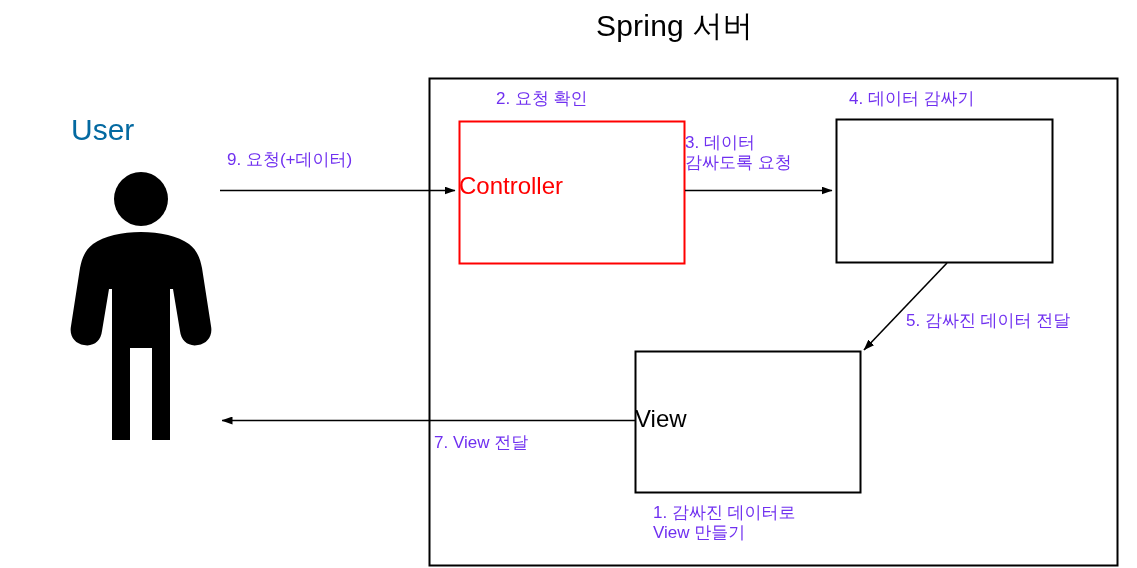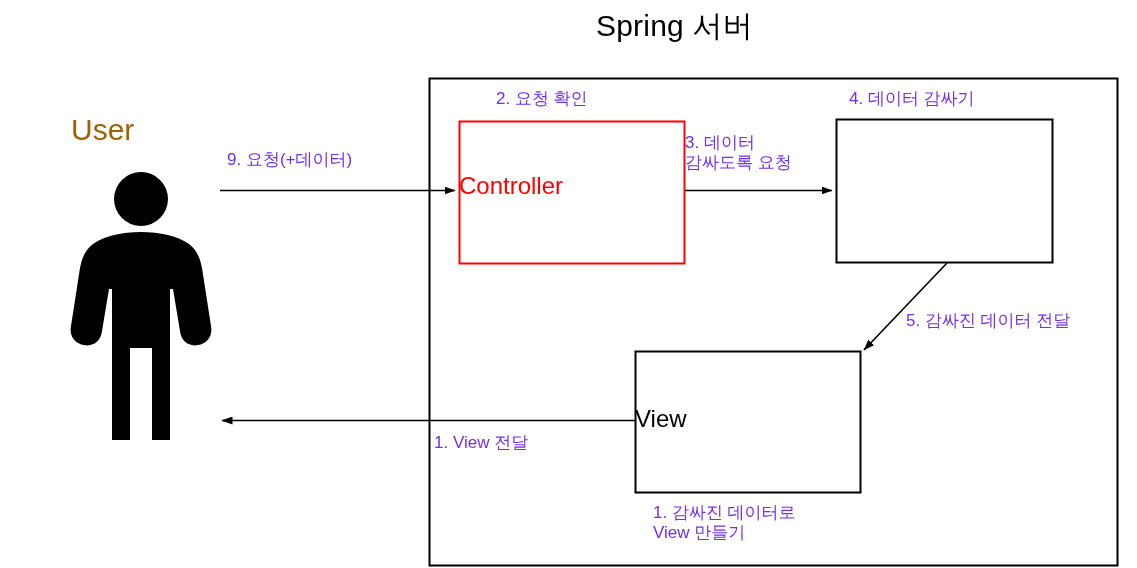--- a/index.html
+++ b/index.html
@@ -28,21 +28,21 @@
     line-height: 1.18;
     text-align: left;
   }
   .title {
     font-size: 30px;
     color: #000000;
     letter-spacing: 0.2px;
   }
   .user-label {
     font-size: 30px;
-    color: #a16207;
+    color: #0369a1;
   }
   .box-label {
     font-size: 24px;
     color: #000000;
   }
   .box-label-red {
     font-size: 24px;
     color: #ff0000;
   }
   .step {
@@ -125,15 +125,15 @@
   <div class="lbl step" style="left:685px; top:133px; width:148px;">3. 데이터
 감싸도록 요청</div>
 
   <div class="lbl step" style="left:849px; top:89px; width:190px;">4. 데이터 감싸기</div>
 
   <div class="lbl step" style="left:906px; top:311px; width:200px;">5. 감싸진 데이터 전달</div>
 
   <div class="lbl step" style="left:653px; top:503px; width:190px;">1. 감싸진 데이터로
 View 만들기</div>
 
-  <div class="lbl step" style="left:434px; top:433px; width:190px;">1. View 전달</div>
+  <div class="lbl step" style="left:434px; top:433px; width:190px;">7. View 전달</div>
 
 </div>
 
 </body></html>

